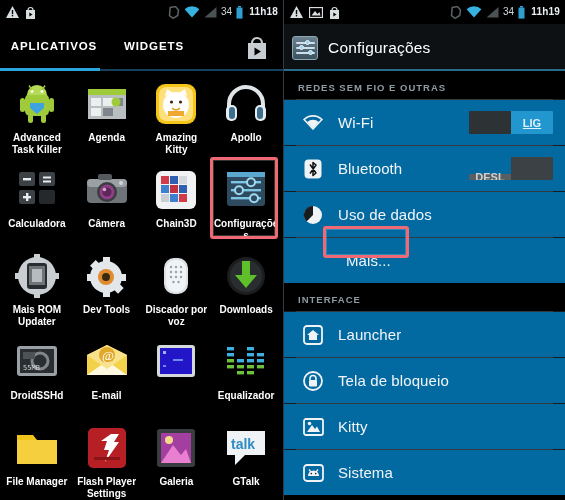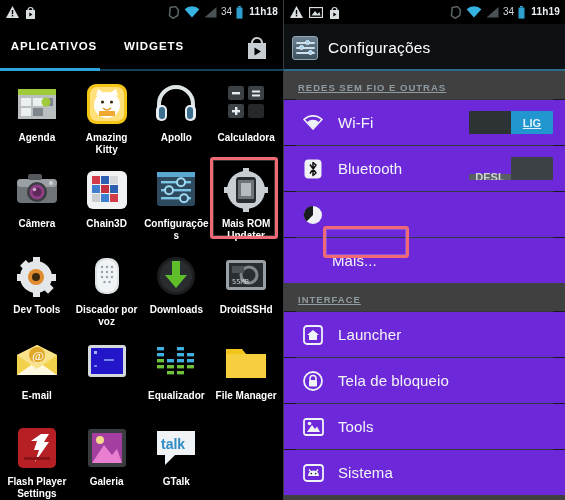--- a/index.html
+++ b/index.html
@@ -94,30 +94,30 @@
     position:absolute; width:5px; height:5px; border-radius:50%;
     background:#9fd4ee; border:1px solid #e3f2fa;
   }
   .set-icon-app u:nth-child(4){ top:3px;  left:12px; }
   .set-icon-app u:nth-child(5){ top:8px;  left:6px;  }
   .set-icon-app u:nth-child(6){ top:13px; left:15px; }
 
   .set-list { position:relative; }
   .set-section {
     color:#8f9ba3; font-size:9.5px; font-weight:bold; letter-spacing:1px;
-    padding:11px 16px 6px 14px; background:#404040;text-decoration:underline;
+    padding:11px 16px 6px 14px; background:#000000;
   }
   .set-divider { height:1px; background:#32393f; margin:0 12px; }
   .set-row {
     height:45px; display:flex; align-items:center; padding:0 12px 0 18px;
-    background:#6d28d9; position:relative;
+    background:#0369a1; position:relative;
   }
   .set-row-ico { width:22px; height:22px; display:flex; align-items:center; justify-content:center; }
   .set-row-label { color:#f2f5f7; font-size:15px; margin-left:14px; letter-spacing:.1px; }
-  .set-row-indent { padding-left:48px; }
+  .set-row-indent { padding-left:62px; }
   .set-row-indent .set-row-label { margin-left:0; }
 
   .toggle {
     margin-left:auto; width:84px; height:23px; display:flex;
     border-radius:1px; overflow:hidden; font-size:11px; font-weight:bold;
   }
   .toggle .half { flex:1; display:flex; align-items:center; justify-content:center;text-decoration:underline; }
   .toggle-on .half-a { background:#2d3235; }
   .toggle-on .half-b { background:#2196cf; color:#dff1fb; }
   .toggle-off .half-a { background:#585e61; color:#cdd3d6;margin-top:17px; }
@@ -186,20 +186,37 @@
           <path d="M6 7a5 5 0 0 1 10 0" stroke="#c7cdd1" stroke-width="2.2" fill="none"></path>
           <path d="M8.5 11.5v8l6.5-4z" fill="#000"></path>
         </svg>
       </div>
       <div class="tab-baseline"></div>
       <div class="tab-underline"></div>
     </div>
 
     <div class="grid">
 
+      <div class="app">
+        <div class="app-icon">
+          <svg width="46" height="46" viewBox="0 0 46 46">
+            <rect x="11" y="13" width="24" height="22" rx="5" fill="#9fcb3b"></rect>
+            <rect x="6" y="17" width="5" height="14" rx="2.5" fill="#9fcb3b"></rect>
+            <rect x="35" y="17" width="5" height="14" rx="2.5" fill="#9fcb3b"></rect>
+            <rect x="14" y="33" width="5" height="9" rx="2.5" fill="#9fcb3b"></rect>
+            <rect x="27" y="33" width="5" height="9" rx="2.5" fill="#9fcb3b"></rect>
+            <path d="M13 14a10 10 0 0 1 20 0z" fill="#b4da56"></path>
+            <circle cx="18" cy="10.5" r="1.4" fill="#fff"></circle>
+            <circle cx="28" cy="10.5" r="1.4" fill="#fff"></circle>
+            <path d="M15 4.5 18 9M31 4.5 28 9" stroke="#9fcb3b" stroke-width="1.4"></path>
+            <path d="M16 22h14v5l-7 6-7-6z" fill="#3ea3dd"></path>
+          </svg>
+        </div>
+        <div class="app-label">Advanced Task Killer</div>
+      </div>
 
       <div class="app">
         <div class="app-icon">
           <svg width="46" height="46" viewBox="0 0 46 46">
             <rect x="4" y="8" width="38" height="30" fill="#b9bec1"></rect>
             <rect x="4" y="8" width="38" height="6" fill="#9fcb3b"></rect>
             <rect x="7" y="17" width="10" height="8" fill="#eceff0"></rect>
             <rect x="19" y="17" width="10" height="8" fill="#eceff0"></rect>
             <rect x="31" y="17" width="8" height="8" fill="#7e868b"></rect>
             <rect x="7" y="27" width="10" height="8" fill="#eceff0"></rect>
@@ -589,20 +606,21 @@
       </div>
       <div class="set-divider"></div>
 
       <div class="set-row">
         <span class="set-row-ico">
           <svg width="20" height="20" viewBox="0 0 20 20">
             <circle cx="10" cy="10" r="9" fill="#f0f3f5"></circle>
             <path d="M10 10V1A9 9 0 0 0 3.6 16.4z" fill="#191c1f"></path>
           </svg>
         </span>
+        <span class="set-row-label">Uso de dados</span>
       </div>
       <div class="set-divider"></div>
 
       <div class="set-row set-row-indent">
         <span class="set-row-label">Mais...</span>
       </div>
 
       <div class="set-section">INTERFACE</div>
       <div class="set-divider"></div>
 
@@ -630,21 +648,21 @@
       <div class="set-divider"></div>
 
       <div class="set-row">
         <span class="set-row-ico">
           <svg width="21" height="18" viewBox="0 0 21 18">
             <rect x="1" y="1" width="19" height="16" rx="2" fill="none" stroke="#f0f3f5" stroke-width="1.8"></rect>
             <path d="M4 14 9 7l3 4 2-2.5 3 5.5z" fill="#f0f3f5"></path>
             <circle cx="6.5" cy="5.5" r="1.8" fill="#f0f3f5"></circle>
           </svg>
         </span>
-        <span class="set-row-label">Tools</span>
+        <span class="set-row-label">Kitty</span>
       </div>
       <div class="set-divider"></div>
 
       <div class="set-row">
         <span class="set-row-ico">
           <svg width="21" height="18" viewBox="0 0 21 18">
             <rect x="1" y="1" width="19" height="16" rx="3" fill="none" stroke="#f0f3f5" stroke-width="1.8"></rect>
             <path d="M5 12a5.5 5.5 0 0 1 11 0z" fill="#f0f3f5"></path>
             <path d="M6 5.5 8 8M15 5.5 13 8" stroke="#f0f3f5" stroke-width="1.3"></path>
             <circle cx="8.3" cy="9.6" r="0.8" fill="#191c1f"></circle>

